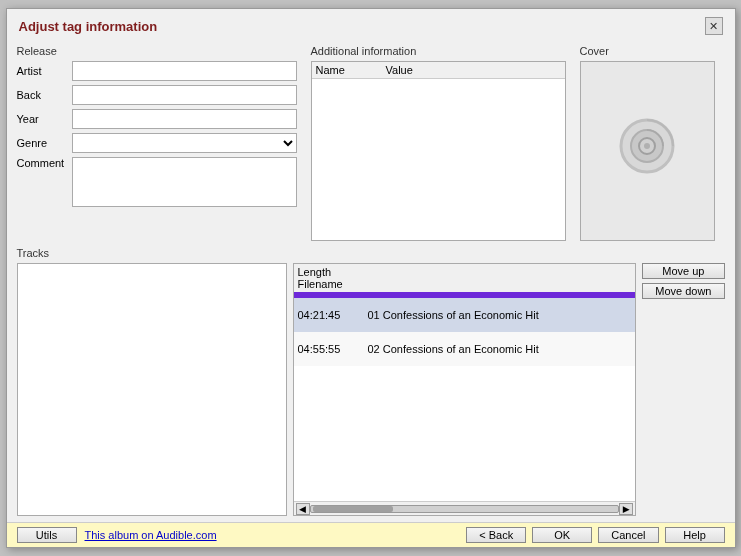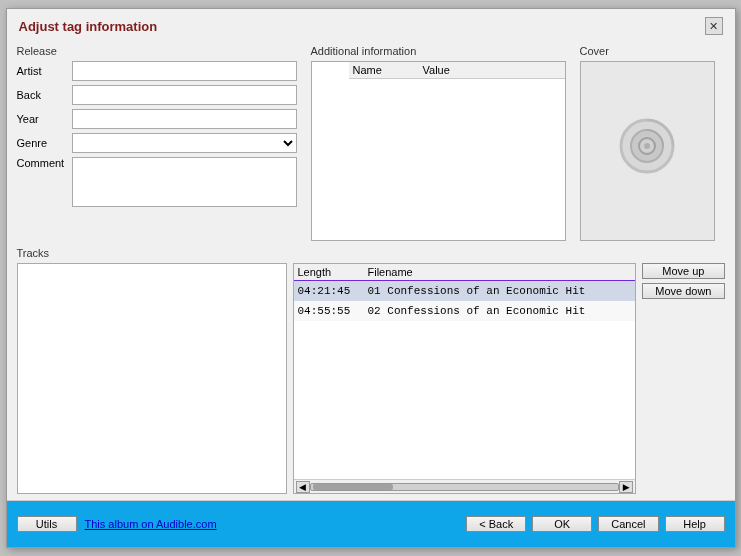--- a/index.html
+++ b/index.html
@@ -121,21 +121,20 @@
       width: 100%;
       height: 180px;
       overflow-y: auto;
       margin-top: 2px;
     }
     .table-header {
       display: flex;
       background: #f0f0f0;
       border-bottom: 1px solid #ccc;
       padding: 2px 4px;
-      margin-left: 37px;
     }
     .col-name { width: 70px; font-size: 11px; font-weight: normal; }
     .col-value { flex: 1; font-size: 11px; font-weight: normal; }
     .table-row-data {
       display: flex;
       padding: 2px 4px;
       background: #d0d8e8;
     }
     .table-row-data .col-name { font-size: 11px; }
     .table-row-data .col-value { font-size: 11px; }
@@ -184,33 +183,33 @@
       flex: 1;
       border: 1px solid #aaa;
       background: white;
       overflow: hidden;
       display: flex;
       flex-direction: column;
     }
     .tracks-table-header {
       display: flex;
       background: #f0f0f0;
-      border-bottom: 1px solid #6d28d9;
+      border-bottom: 6px solid #6d28d9;
       padding: 2px 4px;
+      flex-direction: column;
     }
     .col-length { width: 70px; font-size: 11px; }
     .col-filename { flex: 1; font-size: 11px; }
     .tracks-table-body {
       flex: 1;
       overflow-y: auto;
     }
     .track-row {
       display: flex;
-      padding: 4px 4px;
-      font-family: Liberation Mono, monospace;
+      padding: 11px 4px;
     }
     .track-row:nth-child(odd) { background: white; }
     .track-row:nth-child(even) { background: #f8f8f8; }
     .track-row.selected { background: #d0d8e8; }
     .tracks-scroll {
       height: 14px;
       background: #f0f0f0;
       border-top: 1px solid #ccc;
       display: flex;
       align-items: center;
@@ -249,23 +248,23 @@
       flex-direction: column;
       gap: 4px;
       justify-content: flex-start;
       padding-top: 0;
     }
     
     .bottom-bar {
       display: flex;
       justify-content: space-between;
       align-items: center;
-      padding: 15px 10px;
+      padding: 4px 10px;
       border-top: 1px solid #ccc;
-      background: #0ea5e9;
+      background: #fef9c3;
     }
     .bottom-left {
       display: flex;
       align-items: center;
       gap: 8px;
     }
     .bottom-right {
       display: flex;
       align-items: center;
       gap: 6px;

